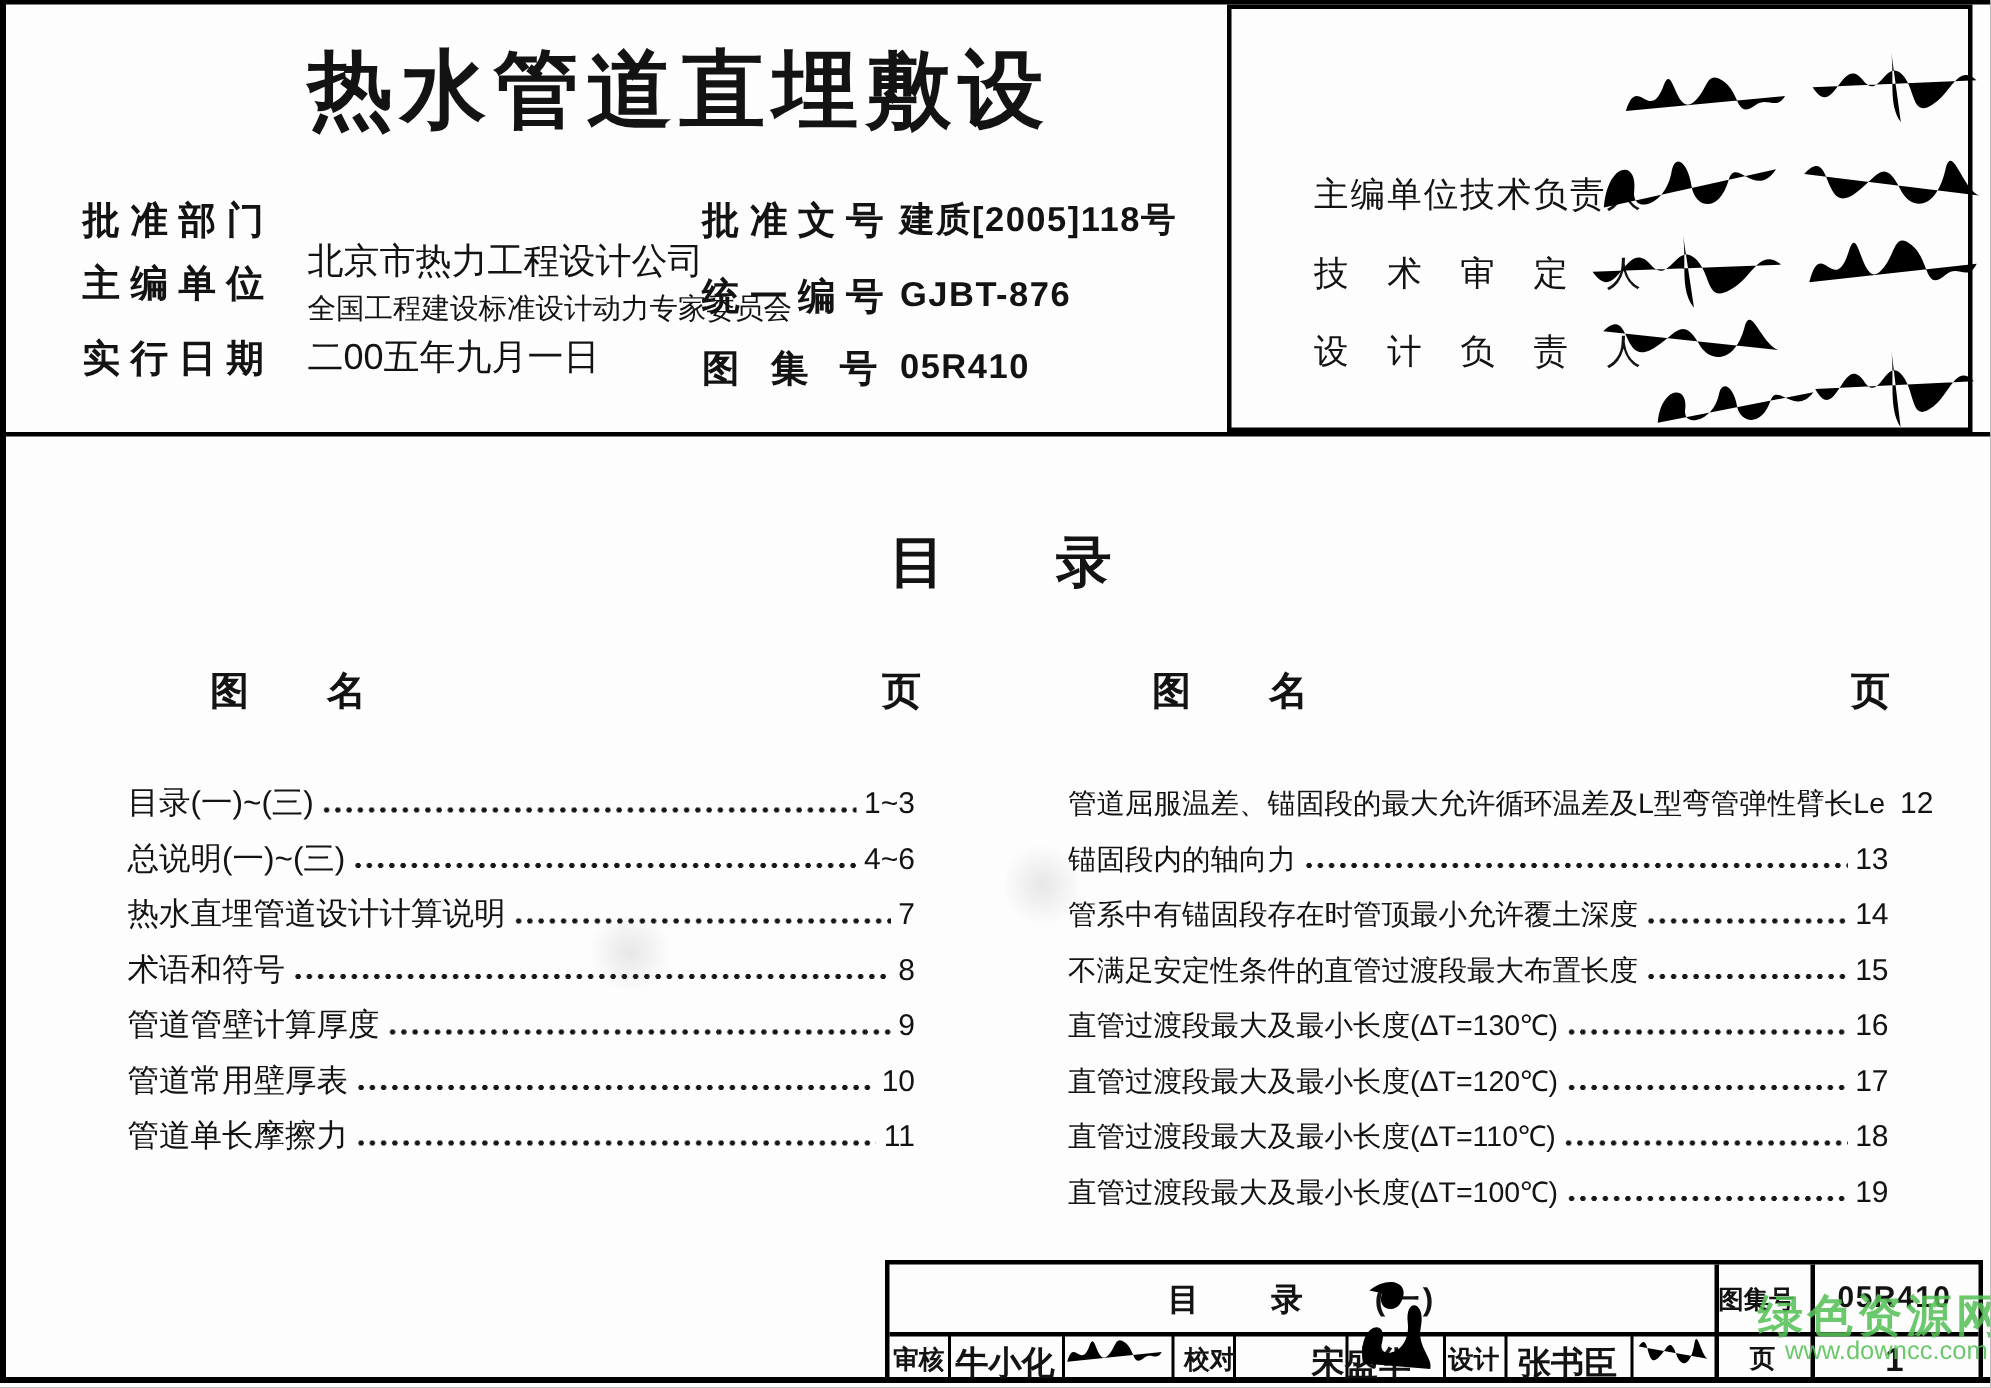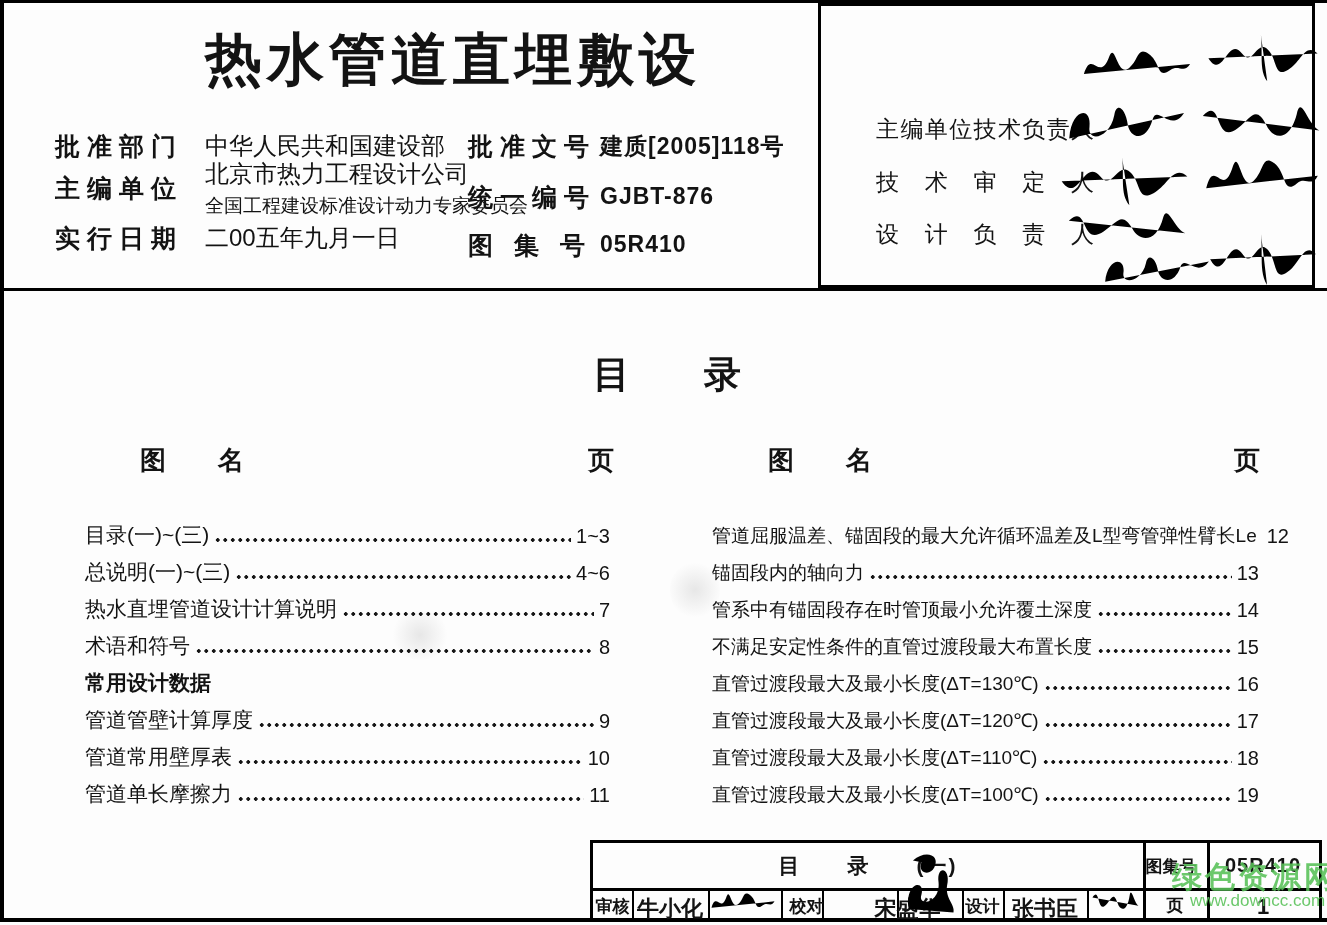--- a/index.html
+++ b/index.html
@@ -68,21 +68,20 @@
 <div class="page">
 
   <div class="abs b-top"></div>
   <div class="abs b-left"></div>
   <div class="abs b-bottom"></div>
   <div class="abs rule"></div>
 
   <div class="abs doc-title">热水管道直埋敷设</div>
 
   <div class="abs m-label" style="left:55px;top:130px;">批准部门</div>
-  <div class="abs m-value" style="left:205px;top:130px;">中华人民共和国建设部</div>
 
   <div class="abs m-label" style="left:55px;top:172px;">主编单位</div>
   <div class="abs m-value" style="left:205px;top:158px;">北京市热力工程设计公司</div>
   <div class="abs m-value-sm" style="left:205px;top:193px;">全国工程建设标准设计动力专家委员会</div>
 
   <div class="abs m-label" style="left:55px;top:222px;">实行日期</div>
   <div class="abs m-value" style="left:205px;top:222px;">二00五年九月一日</div>
 
   <div class="abs m-label" style="left:468px;top:130px;">批准文号</div>
   <div class="abs m-code" style="left:600px;top:131px;">建质[2005]118号</div>
@@ -146,23 +145,20 @@
       </div>
       <div class="toc-row">
         <span class="toc-title">热水直埋管道设计计算说明</span>
         <span class="leader"></span>
         <span class="toc-page">7</span>
       </div>
       <div class="toc-row">
         <span class="toc-title">术语和符号</span>
         <span class="leader"></span>
         <span class="toc-page">8</span>
-      </div>
-      <div class="toc-row section">
-        <span class="toc-title">常用设计数据</span>
       </div>
       <div class="toc-row">
         <span class="toc-title">管道管壁计算厚度</span>
         <span class="leader"></span>
         <span class="toc-page">9</span>
       </div>
       <div class="toc-row">
         <span class="toc-title">管道常用壁厚表</span>
         <span class="leader"></span>
         <span class="toc-page">10</span>

